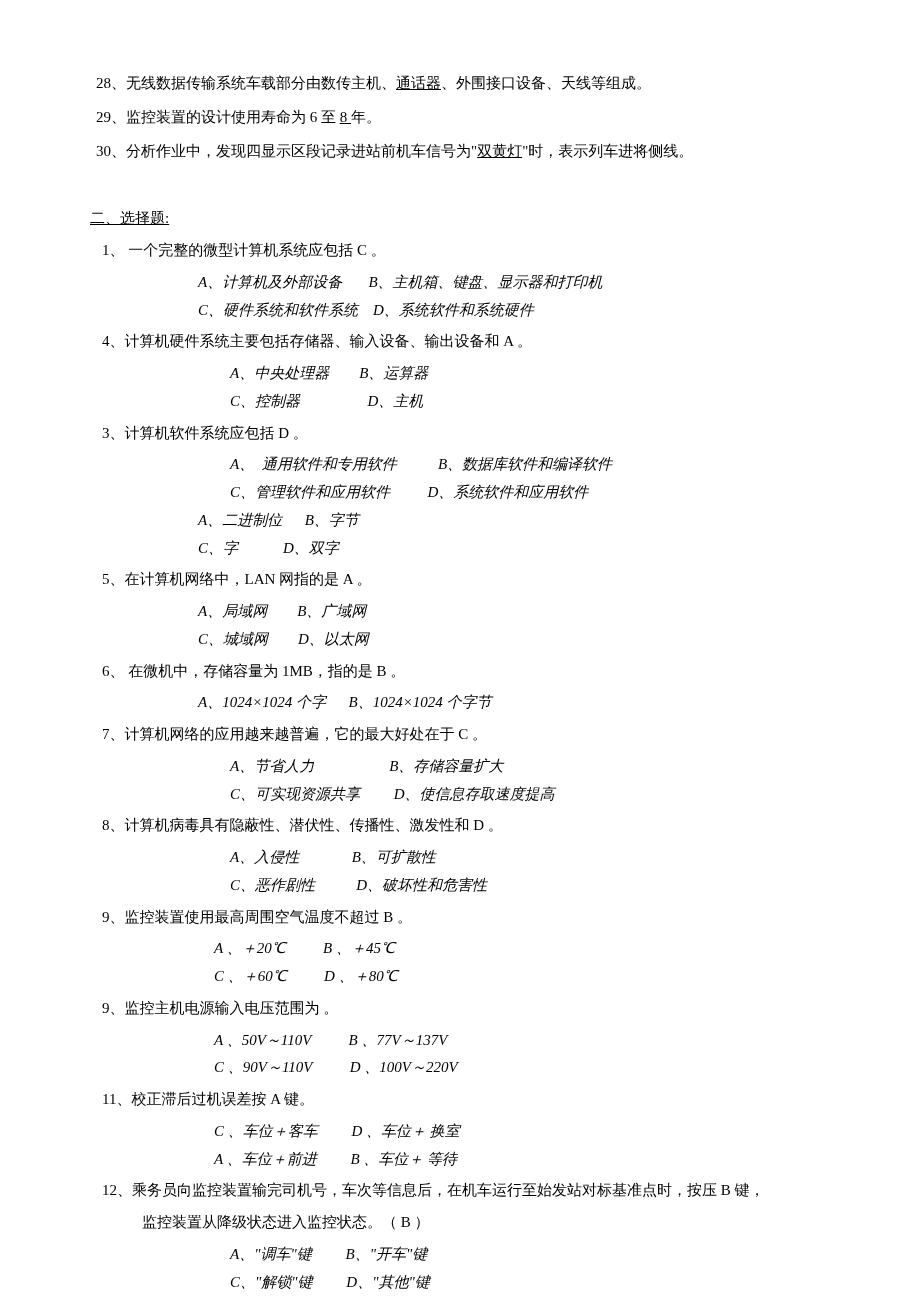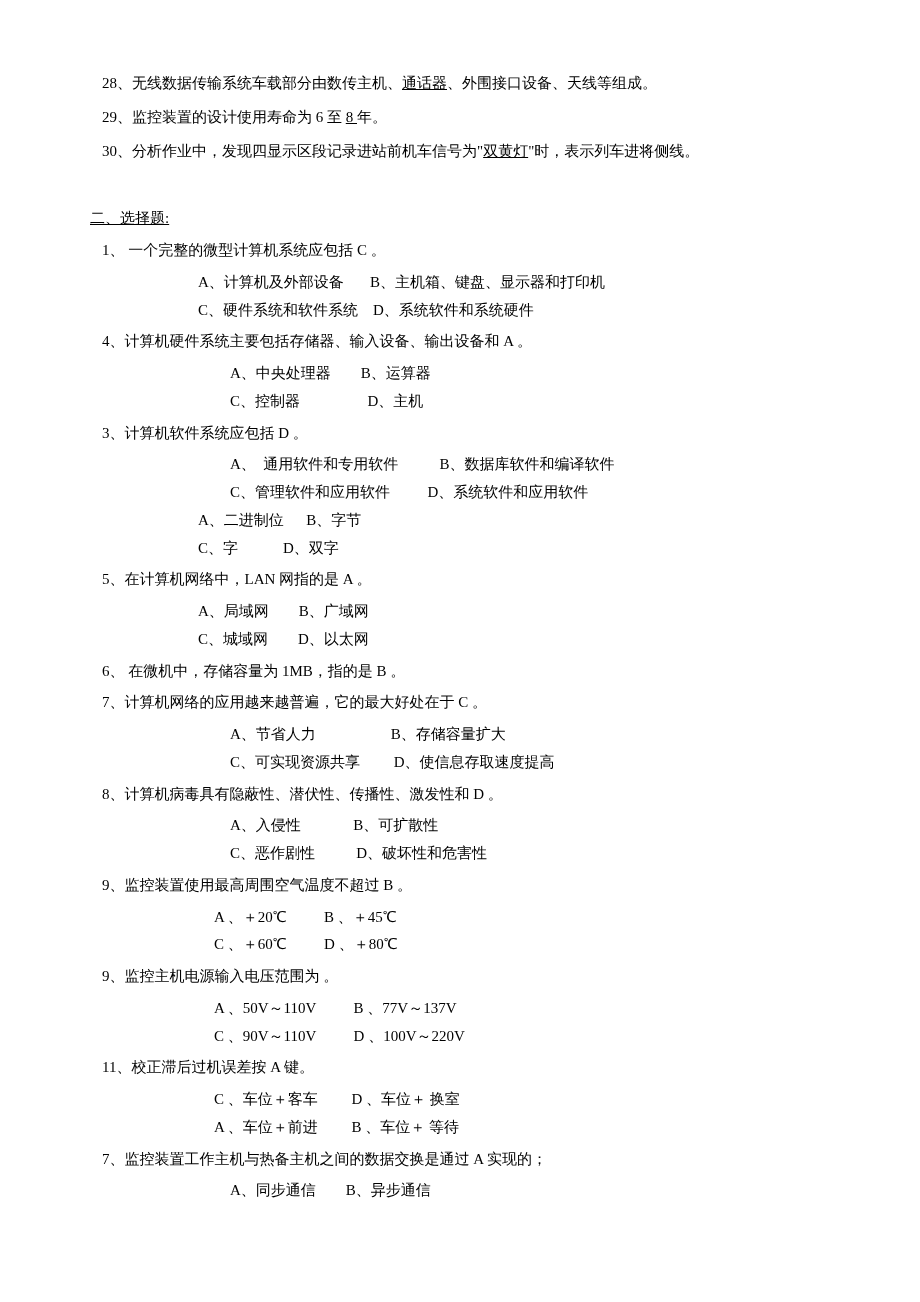--- a/index.html
+++ b/index.html
@@ -9,38 +9,39 @@
     font-family: "SimSun", "宋体", serif;
     font-size: 15px;
     color: #000;
     width: 920px;
     line-height: 1.85;
   }
   .page {
     padding: 70px 88px 60px 84px;
   }
   .fill-top p {
-    margin: 0 0 6px 18px;
+    margin: 0 0 6px 12px;
   }
   .underline {
     text-decoration: underline;
   }
   .section-title {
     margin: 40px 0 2px 6px;
     text-decoration: underline;
   }
   .question {
     margin: 0 0 0 14px;
   }
   .q-stem {
     margin: 4px;
   }
   .opt-row {
     margin: 0;
     white-space: pre;
+    font-style: italic;
   }
   .indent1 { padding-left: 100px; }
   .indent1b{ padding-left: 116px; }
   .indent2 { padding-left: 132px; }
   .q-cont  { padding-left: 40px; }
 </style>
 </head>
 <body>
 
 <div class="page">
@@ -83,20 +84,21 @@
   </div>
 
   <div class="question">
     <p class="q-stem">5、在计算机网络中，LAN 网指的是  A  。</p>
     <p class="opt-row indent1">A、局域网        B、广域网</p>
     <p class="opt-row indent1">C、城域网        D、以太网</p>
   </div>
 
   <div class="question">
     <p class="q-stem">6、  在微机中，存储容量为 1MB，指的是  B   。</p>
+    <p class="opt-row indent1">A、1024×1024 个字      B、1024×1024 个字节</p>
   </div>
 
   <div class="question">
     <p class="q-stem">7、计算机网络的应用越来越普遍，它的最大好处在于 C   。</p>
     <p class="opt-row indent2">A、节省人力                    B、存储容量扩大</p>
     <p class="opt-row indent2">C、可实现资源共享         D、使信息存取速度提高</p>
   </div>
 
   <div class="question">
     <p class="q-stem">8、计算机病毒具有隐蔽性、潜伏性、传播性、激发性和  D  。</p>
@@ -115,20 +117,26 @@
     <p class="opt-row indent1b">A 、50V～110V          B 、77V～137V</p>
     <p class="opt-row indent1b">C 、90V～110V          D 、100V～220V</p>
   </div>
 
   <div class="question">
     <p class="q-stem">11、校正滞后过机误差按  A  键。</p>
     <p class="opt-row indent1b">C 、车位＋客车         D 、车位＋ 换室</p>
     <p class="opt-row indent1b">A 、车位＋前进         B 、车位＋ 等待</p>
   </div>
 
+  <div class="question">
+    <p class="q-stem">12、乘务员向监控装置输完司机号，车次等信息后，在机车运行至始发站对标基准点时，按压   B  键，</p>
+    <p class="q-stem q-cont">监控装置从降级状态进入监控状态。（ B    ）</p>
+    <p class="opt-row indent2">A、"调车"键         B、"开车"键</p>
+    <p class="opt-row indent2">C、"解锁"键         D、"其他"键</p>
+  </div>
 
   <div class="question">
     <p class="q-stem">7、监控装置工作主机与热备主机之间的数据交换是通过  A   实现的；</p>
     <p class="opt-row indent2">A、同步通信        B、异步通信</p>
 
   </div>
 
 </div>
 
 </body></html>

